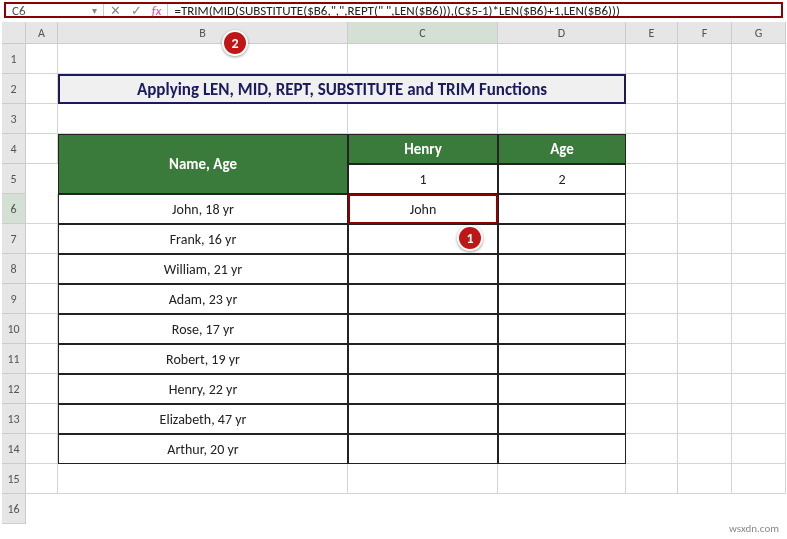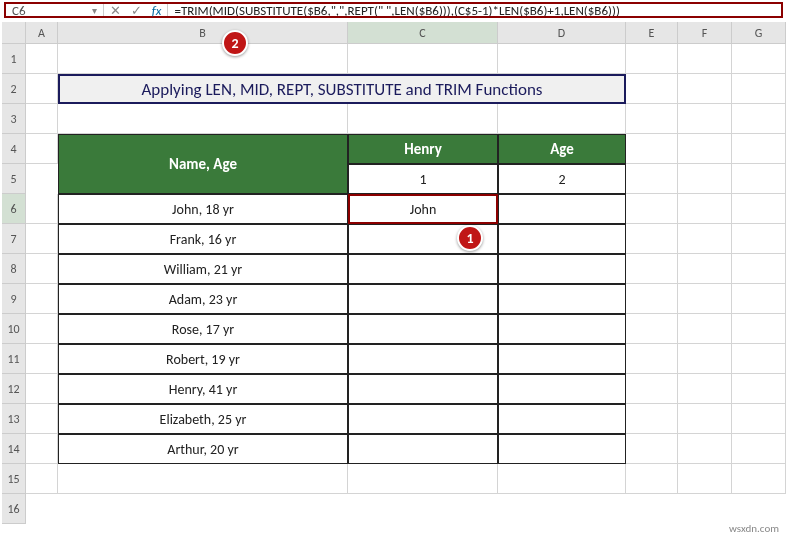--- a/index.html
+++ b/index.html
@@ -41,21 +41,21 @@
     display: flex;
     align-items: center;
     border-right: 1px solid #ccc;
     padding: 0 6px;
     gap: 10px;
     color: #888;
   }
   .fx-icons span { font-size: 13px; }
   .fx-label {
     font-style: italic;
-    color: #0369a1;
+    color: #ec4899;
     font-size: 13px;
   }
   .formula-input {
     flex: 1;
     padding: 0 6px;
     font-size: 13px;
     color: #222;
     display: flex;
     align-items: center;
     white-space: nowrap;
@@ -120,21 +120,21 @@
   }
   .wA { width: 32px; }
   .wB { width: 290px; }
   .wC { width: 150px; }
   .wD { width: 128px; }
   .wE { width: 52px; }
   .wF { width: 54px; }
   .wG { width: 54px; }
 
   .title-cell {
-    font-weight: normal;
+    font-weight: bold;
     font-size: 17px;
     color: #1b1b5c;
     border: 2px solid #1b1b5c;
     background: #f0f0f0;
     justify-content: center;
   }
   .th-green {
     background: #3a7a3a;
     color: #fff;
     font-weight: bold;
@@ -332,30 +332,30 @@
         <div class="cell wA"></div>
         <div class="cell wB tb">Robert, 19 yr</div>
         <div class="cell wC tb"></div>
         <div class="cell wD tb"></div>
         <div class="cell wE"></div>
         <div class="cell wF"></div>
         <div class="cell wG"></div>
       </div>
       <div class="row">
         <div class="cell wA"></div>
-        <div class="cell wB tb">Henry, 41 yr</div>
-        <div class="cell wC tb"></div>
-        <div class="cell wD tb"></div>
-        <div class="cell wE"></div>
-        <div class="cell wF"></div>
-        <div class="cell wG"></div>
-      </div>
-      <div class="row">
-        <div class="cell wA"></div>
-        <div class="cell wB tb">Elizabeth, 25 yr</div>
+        <div class="cell wB tb">Henry, 22 yr</div>
+        <div class="cell wC tb"></div>
+        <div class="cell wD tb"></div>
+        <div class="cell wE"></div>
+        <div class="cell wF"></div>
+        <div class="cell wG"></div>
+      </div>
+      <div class="row">
+        <div class="cell wA"></div>
+        <div class="cell wB tb">Elizabeth, 47 yr</div>
         <div class="cell wC tb"></div>
         <div class="cell wD tb"></div>
         <div class="cell wE"></div>
         <div class="cell wF"></div>
         <div class="cell wG"></div>
       </div>
       <div class="row">
         <div class="cell wA"></div>
         <div class="cell wB tb">Arthur, 20 yr</div>
         <div class="cell wC tb"></div>

